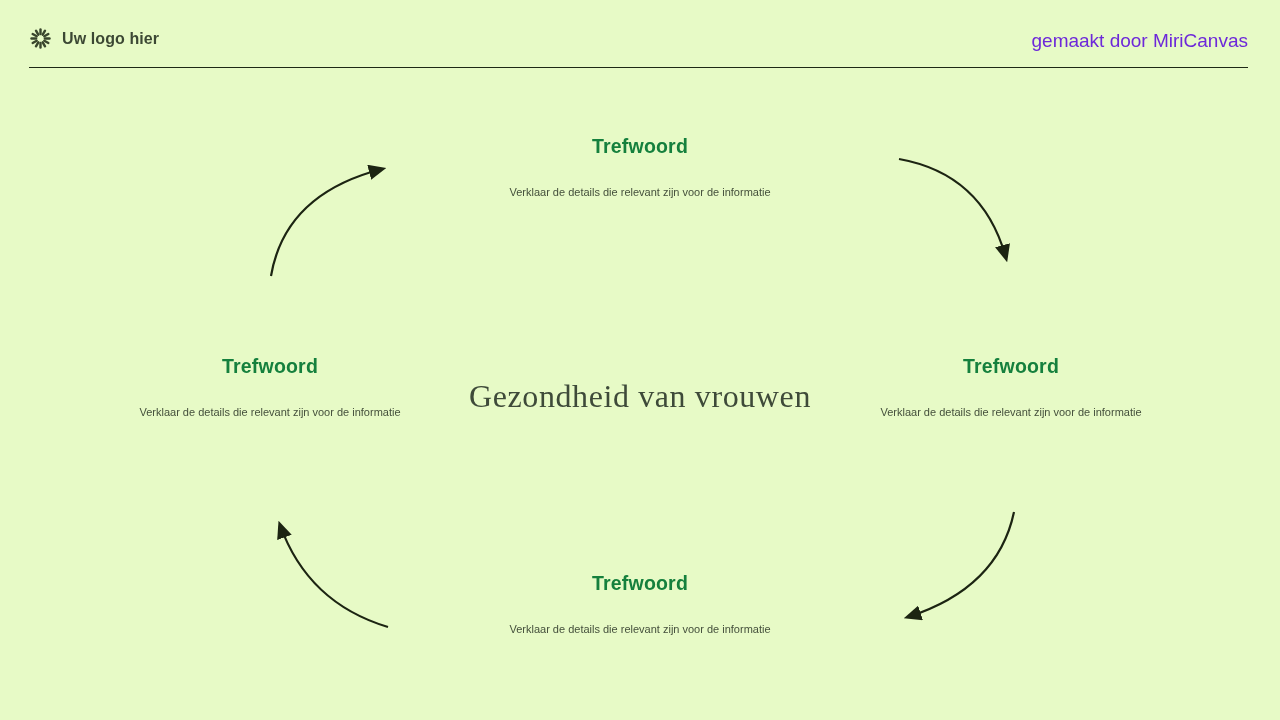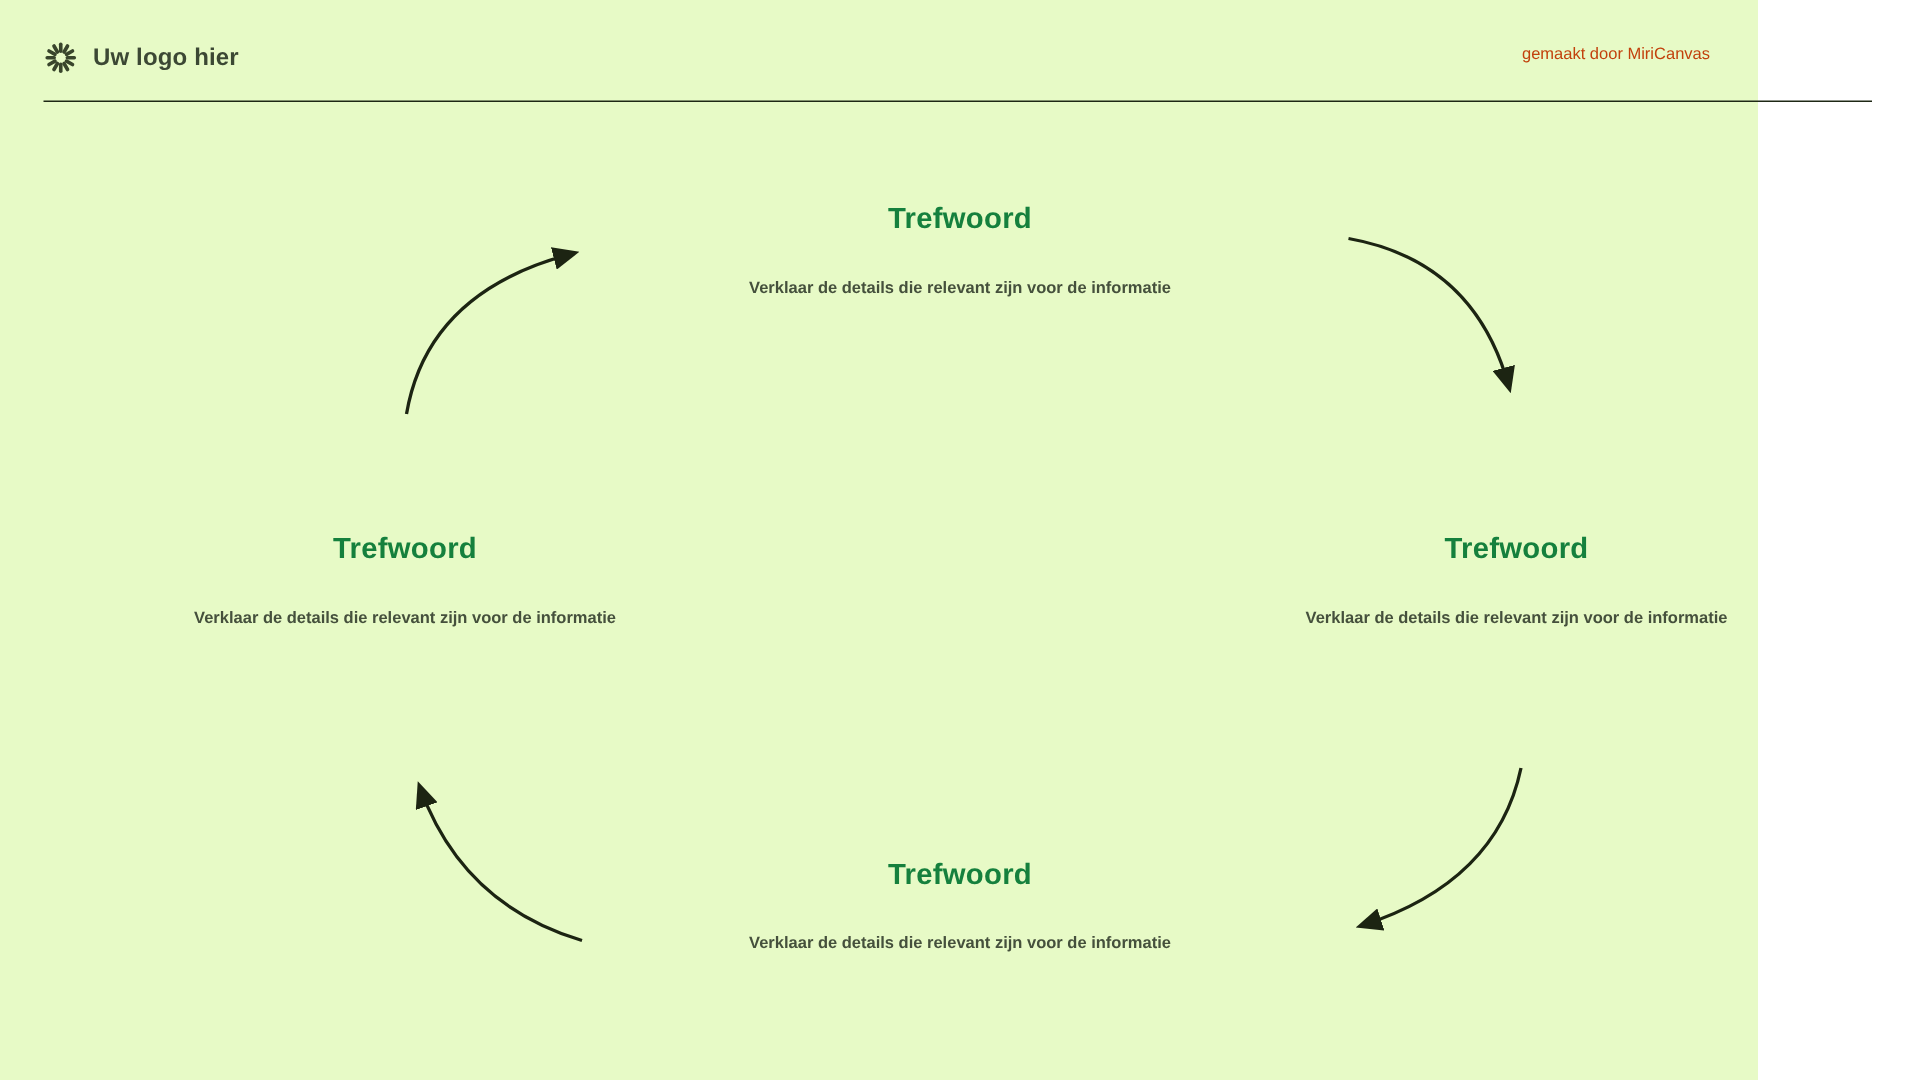--- a/index.html
+++ b/index.html
@@ -5,21 +5,21 @@
   html, body {
     margin: 0;
     padding: 0;
     width: 1280px;
     height: 720px;
     overflow: hidden;
     font-family: "Liberation Sans", sans-serif;
   }
   .page {
     position: relative;
-    width: 1172px;
+    width: 1280px;
     height: 720px;
     background: #e7fac6;
   }
   
   .header {
     position: absolute;
     top: 0; left: 0;
     width: 100%;
     height: 68px;
   }
@@ -39,23 +39,23 @@
   .logo-text {
     font-size: 16px;
     font-weight: 700;
     color: #3c4834;
     letter-spacing: 0.1px;
   }
   .credit {
     position: absolute;
     right: 32px;
     top: 30px;
-    font-size: 11px;
+    font-size: 19px;
     font-weight: 400;
-    color: #c2410c;
+    color: #6d28d9;
   }
   .header-rule {
     position: absolute;
     top: 67px;
     left: 29px;
     width: 1219px;
     height: 0;
     border-top: 1.6px solid #1e2815;
   }
   
@@ -68,21 +68,21 @@
     font-size: 19.5px;
     line-height: 26px;
     font-weight: 700;
     color: #15803d;
     letter-spacing: 0.2px;
   }
   .kd {
     margin-top: 27px;
     font-size: 11px;
     line-height: 13px;
-    font-weight: 700;
+    font-weight: 400;
     color: #45503c;
   }
   .kb-top    { left: 430px; top: 133px; }
   .kb-right  { left: 801px; top: 353px; }
   .kb-bottom { left: 430px; top: 570px; }
   .kb-left   { left: 60px;  top: 353px; }
   
   .center-title {
     position: absolute;
     left: 340px;
@@ -157,14 +157,15 @@
   <div class="kb kb-bottom">
     <div class="kw">Trefwoord</div>
     <div class="kd">Verklaar de details die relevant zijn voor de informatie</div>
   </div>
 
   <div class="kb kb-left">
     <div class="kw">Trefwoord</div>
     <div class="kd">Verklaar de details die relevant zijn voor de informatie</div>
   </div>
 
+  <div class="center-title">Gezondheid van vrouwen</div>
 
 </div>
 
 </body></html>

